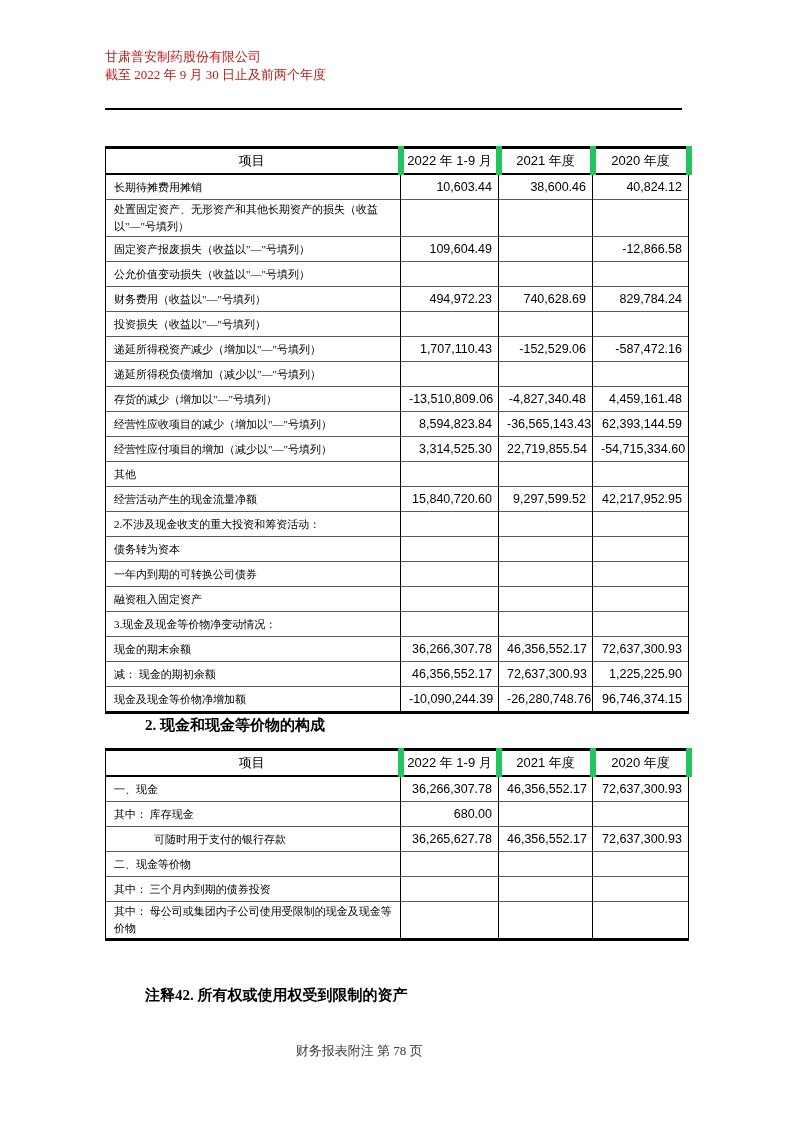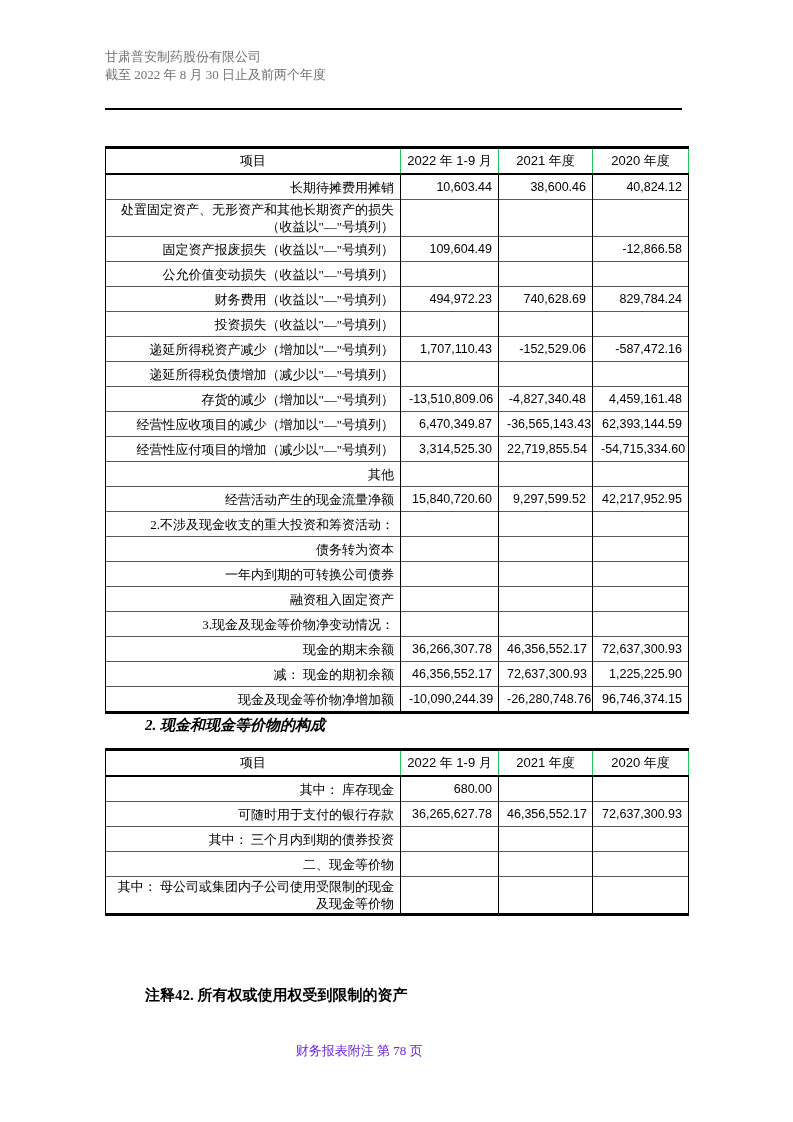--- a/index.html
+++ b/index.html
@@ -8,21 +8,21 @@
   .page {
     position: relative;
     width: 793px; height: 1122px;
     background: #ffffff;
     color: #000000;
     font-family: "Liberation Serif", "DejaVu Serif", serif;
     overflow: hidden;
   }
   .doc-header {
     position: absolute; left: 105px; top: 48px;
-    font-size: 13px; line-height: 18px; color: #737373;
+    font-size: 13px; line-height: 18px; color: #b91c1c;
   }
   .header-rule {
     position: absolute; left: 105px; top: 108px;
     width: 577px; height: 0;
     border-top: 2px solid #000;
   }
   table.fin-table {
     border-collapse: collapse;
     table-layout: fixed;
     width: 583px;
@@ -32,71 +32,71 @@
     border-bottom: 3px solid #000;
     font-size: 13px;
   }
   .tbl1 { position: absolute; left: 105px; top: 146px; }
   .tbl2 { position: absolute; left: 105px; top: 748px; }
   table.fin-table th {
     font-weight: normal;
     text-align: center;
     height: 22px;
     border-left: 1px solid #000;
-    border-right: 1px solid #22c55e;
+    border-right: 6px solid #22c55e;
     border-bottom: 2px solid #000;
     font-family: "Liberation Sans", "DejaVu Sans", sans-serif;
     font-size: 13px;
     padding: 1px 2px;
   }
   table.fin-table td {
     height: 22px;
     border-left: 1px solid #000;
     border-right: 1px solid #000;
     border-top: 1px solid #5a5a5a;
     vertical-align: middle;
     padding: 1px 6px 1px 8px;
     line-height: 17px;
   }
   table.fin-table tbody tr:first-child td { border-top: none; }
   td.label {
-    text-align: right;
-    font-size: 13px;
+    text-align: left;
+    font-size: 11px;
   }
   td.label.indent { padding-left: 48px; margin-top: 16px; }
   td.value {
     text-align: right;
     font-family: "Liberation Sans", "DejaVu Sans", sans-serif;
     font-size: 12.5px;
     padding-right: 6px;
   }
   .section-heading {
     position: absolute;
     font-weight: bold;
     font-size: 15px;
     color: #000;
   }
-  .section-heading.s2 { left: 145px; top: 716px; font-style: italic; }
+  .section-heading.s2 { left: 145px; top: 716px; }
   .section-heading.s42 { left: 145px; top: 986px; text-align: center; }
   .page-footer {
     position: absolute; left: 0; top: 1042px;
     width: 718px;
     text-align: center;
     font-size: 13px;
-    color: #6d28d9;
+    color: #404040;
   }
 </style>
 </head>
 <body>
 
 <div class="page">
 
   <div class="doc-header">
     <div>甘肃普安制药股份有限公司</div>
-    <div>截至 2022 年 8 月 30 日止及前两个年度</div>
+    <div>截至 2022 年 9 月 30 日止及前两个年度</div>
   </div>
 
   <div class="header-rule"></div>
 
   <table class="fin-table tbl1">
     <colgroup>
       <col style="width:295px">
         <col style="width:98px">
         <col style="width:94px">
         <col style="width:96px">
@@ -159,21 +159,21 @@
           <td class="value"></td>
         </tr>
         <tr>
           <td class="label">存货的减少（增加以"—"号填列）</td>
           <td class="value">-13,510,809.06</td>
           <td class="value">-4,827,340.48</td>
           <td class="value">4,459,161.48</td>
         </tr>
         <tr>
           <td class="label">经营性应收项目的减少（增加以"—"号填列）</td>
-          <td class="value">6,470,349.87</td>
+          <td class="value">8,594,823.84</td>
           <td class="value">-36,565,143.43</td>
           <td class="value">62,393,144.59</td>
         </tr>
         <tr>
           <td class="label">经营性应付项目的增加（减少以"—"号填列）</td>
           <td class="value">3,314,525.30</td>
           <td class="value">22,719,855.54</td>
           <td class="value">-54,715,334.60</td>
         </tr>
         <tr>
@@ -251,39 +251,45 @@
     <thead>
         <tr>
           <th>项目</th>
           <th>2022 年 1-9 月</th>
           <th>2021 年度</th>
           <th>2020 年度</th>
         </tr>
       </thead>
     <tbody>
         <tr>
+          <td class="label">一、现金</td>
+          <td class="value">36,266,307.78</td>
+          <td class="value">46,356,552.17</td>
+          <td class="value">72,637,300.93</td>
+        </tr>
+        <tr>
           <td class="label">其中： 库存现金</td>
           <td class="value">680.00</td>
           <td class="value"></td>
           <td class="value"></td>
         </tr>
         <tr>
           <td class="label indent">可随时用于支付的银行存款</td>
           <td class="value">36,265,627.78</td>
           <td class="value">46,356,552.17</td>
           <td class="value">72,637,300.93</td>
         </tr>
         <tr>
+          <td class="label">二、现金等价物</td>
+          <td class="value"></td>
+          <td class="value"></td>
+          <td class="value"></td>
+        </tr>
+        <tr>
           <td class="label">其中： 三个月内到期的债券投资</td>
-          <td class="value"></td>
-          <td class="value"></td>
-          <td class="value"></td>
-        </tr>
-        <tr>
-          <td class="label">二、现金等价物</td>
           <td class="value"></td>
           <td class="value"></td>
           <td class="value"></td>
         </tr>
         <tr>
           <td class="label">其中： 母公司或集团内子公司使用受限制的现金及现金等价物</td>
           <td class="value"></td>
           <td class="value"></td>
           <td class="value"></td>
         </tr>

